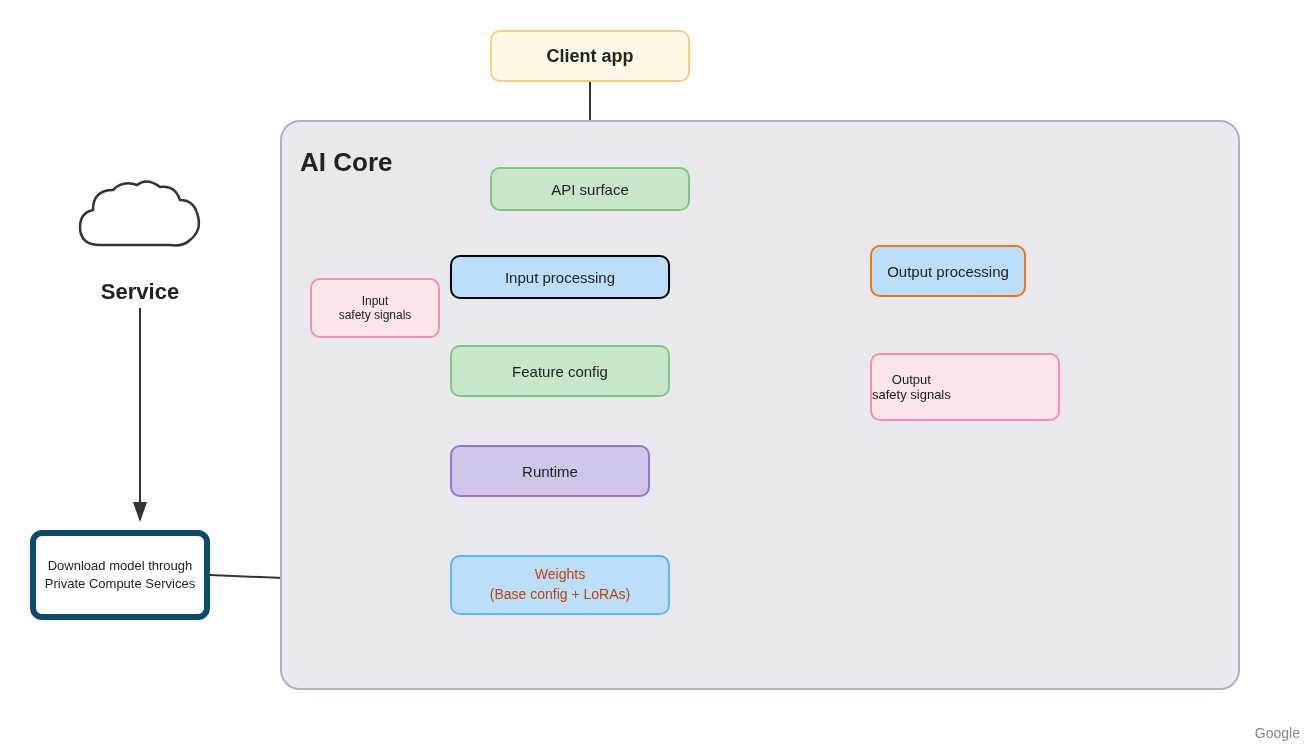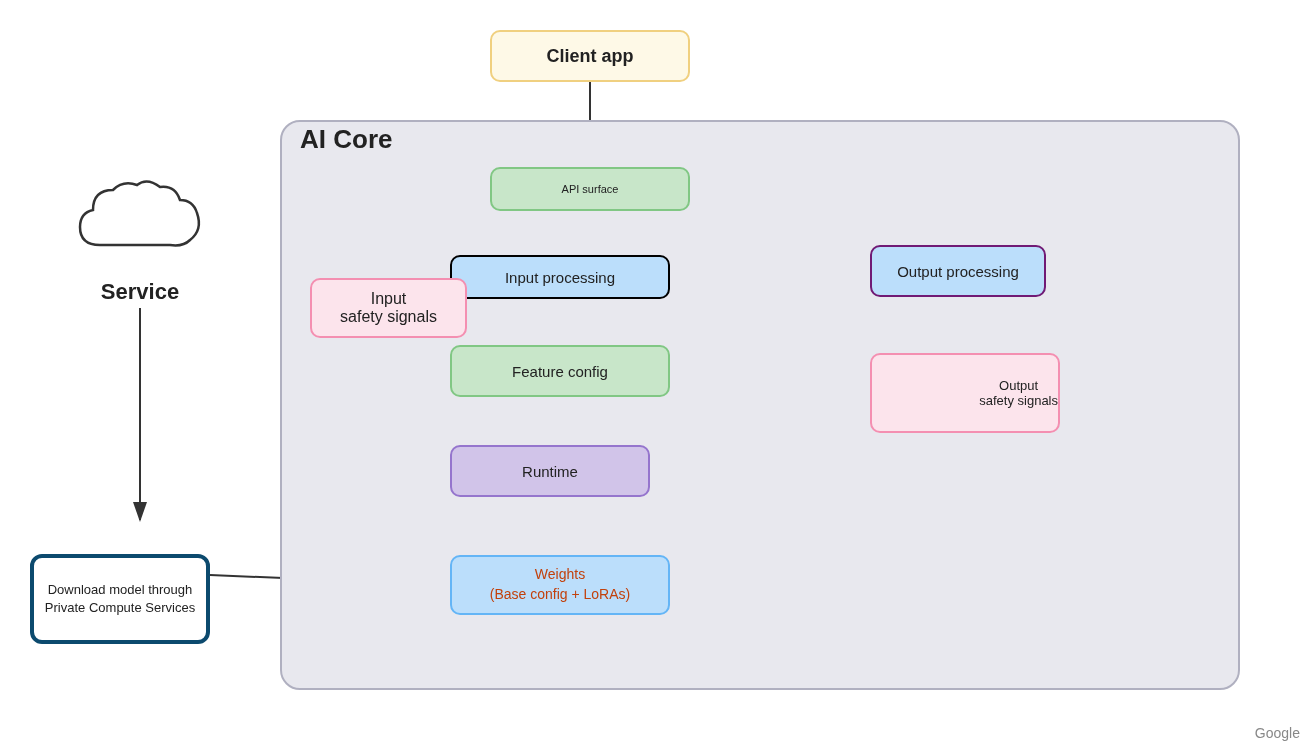--- a/index.html
+++ b/index.html
@@ -44,41 +44,41 @@
       left: 280px;
       width: 960px;
       height: 570px;
       background: #e8e8ee;
       border: 2px solid #b0b0c0;
       border-radius: 20px;
     }
 
     .ai-core-label {
       position: absolute;
-      top: 124px;
+      top: 147px;
       left: 300px;
       font-size: 26px;
       font-weight: bold;
       color: #222;
     }
 
     
     .api-surface {
       position: absolute;
       top: 167px;
       left: 490px;
       width: 200px;
       height: 44px;
       background: #c8e6c9;
       border: 2px solid #81c784;
       border-radius: 10px;
       display: flex;
       align-items: center;
       justify-content: center;
-      font-size: 11px;
+      font-size: 15px;
       color: #222;
     }
 
     
     .input-processing {
       position: absolute;
       top: 255px;
       left: 450px;
       width: 220px;
       height: 44px;
@@ -90,63 +90,63 @@
       justify-content: center;
       font-size: 15px;
       color: #222;
     }
 
     
     .input-safety {
       position: absolute;
       top: 278px;
       left: 310px;
-      width: 157px;
+      width: 130px;
       height: 60px;
       background: #fce4ec;
       border: 2px solid #f48fb1;
       border-radius: 10px;
       display: flex;
       align-items: center;
       justify-content: center;
-      font-size: 16px;
+      font-size: 12px;
       color: #222;
       text-align: center;
     }
 
     
     .output-processing {
       position: absolute;
       top: 245px;
       left: 870px;
-      width: 176px;
+      width: 156px;
       height: 52px;
       background: #bbdefb;
-      border: 2px solid #701a75;
+      border: 2px solid #f97316;
       border-radius: 10px;
       display: flex;
       align-items: center;
       justify-content: center;
       font-size: 15px;
       color: #222;
     }
 
     
     .output-safety {
       position: absolute;
       top: 353px;
       left: 870px;
       width: 190px;
-      height: 80px;
+      height: 68px;
       background: #fce4ec;
       border: 2px solid #f48fb1;
       border-radius: 10px;
       display: flex;
       align-items: center;
-      justify-content: flex-end;
+      justify-content: flex-start;
       font-size: 13px;
       color: #222;
       text-align: center;
     }
 
     
     .feature-config {
       position: absolute;
       top: 345px;
       left: 450px;
@@ -225,31 +225,30 @@
     }
 
     
     .download-model {
       position: absolute;
       top: 530px;
       left: 30px;
       width: 180px;
       height: 90px;
       background: #fff;
-      border: 4px solid #0c4a6e;
+      border: 6px solid #0c4a6e;
       border-radius: 12px;
       display: flex;
       align-items: center;
       justify-content: center;
       font-size: 13px;
       color: #222;
       text-align: center;
       padding: 8px;
       line-height: 1.4;
-      margin-top: 24px;
     }
 
     
     .google-watermark {
       position: absolute;
       bottom: 15px;
       right: 4px;
       font-size: 14px;
       color: #888;
     }

